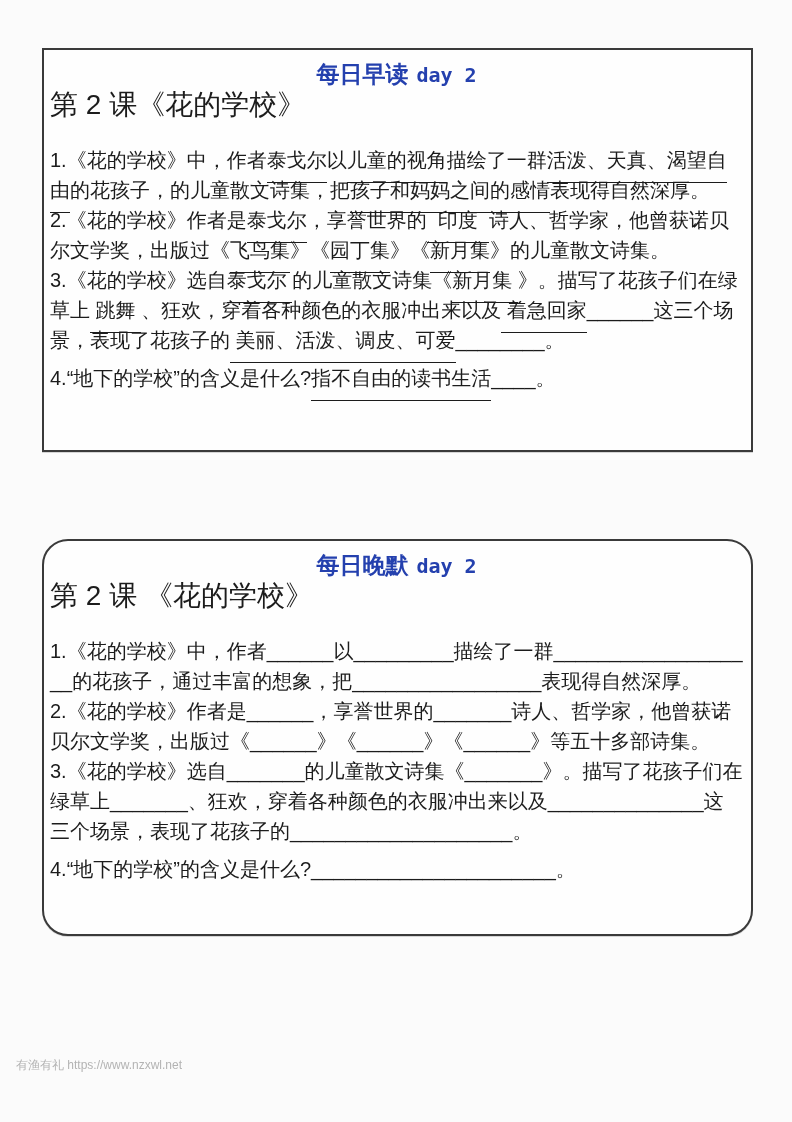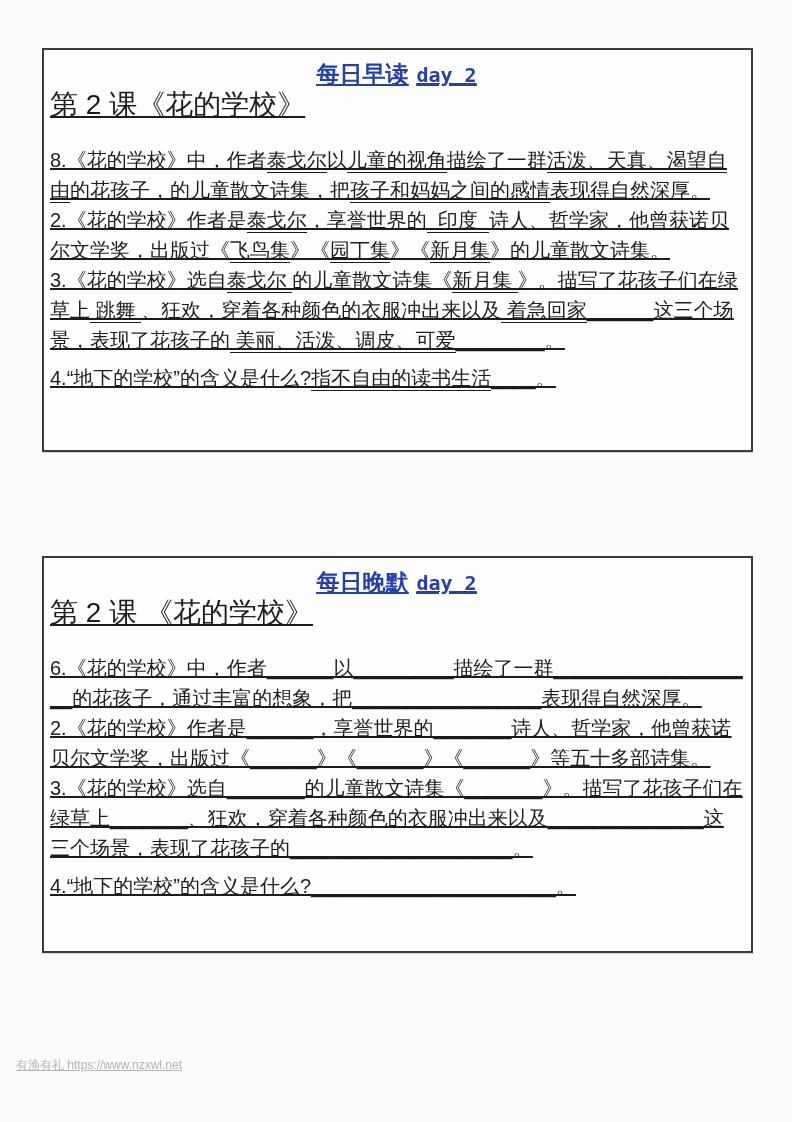--- a/index.html
+++ b/index.html
@@ -1,42 +1,42 @@
 <!DOCTYPE html>
 <html style="--title-blue: #2440ae; --text-black: #1c1c1c; --border-dark: #3a3a3a; --footer-gray: #b3b3b3;"><head>
 <meta charset="utf-8">
 <style>
   :root{
     --title-blue:#2440ae;
     --text-black:#1c1c1c;
     --border-dark:#3a3a3a;
     --footer-gray:#b3b3b3;
   }
-  *{margin:0;padding:0;box-sizing:border-box;text-decoration:underline;}
+  *{margin:0;padding:0;box-sizing:border-box;}
   html,body{width:792px;}
   body{
     height:1122px;
     background:#fbfbfb;
     font-family:"Liberation Sans","DejaVu Sans",sans-serif;
     color:var(--text-black);
     position:relative;
     overflow:hidden;
   }
   .page{position:absolute;inset:0;}
   .card{
     position:absolute;
     left:42px;
     width:711px;
     background:#fefefe;
     border:2px solid var(--border-dark);
     box-shadow:0 1px 0 rgba(0,0,0,.15);
     padding:6px 8px 0 6px;
   }
   .card-morning{top:48px;height:404px;}
-  .card-evening{top:556px;height:397px;}
+  .card-evening{top:539px;height:397px;border-radius:26px;}
   .card-title{
     text-align:center;
     color:var(--title-blue);
     font-size:23px;
     font-weight:bold;
     line-height:32px;
     margin-top:2px;
   }
   .title-day{
     font-family:"DejaVu Sans Mono","Liberation Mono",monospace;
@@ -52,51 +52,51 @@
   .para{
     font-size:20px;
     line-height:30px;
     white-space:pre-wrap;
     word-break:break-all;
     color:var(--text-black);
   }
   .para-last{margin-top:8px;}
   .ans{
     border-bottom:1.5px solid var(--text-black);
-    padding-bottom:1px;
+    padding-bottom:11px;
   }
   .footer{
     position:absolute;
     top:1053px;
     left:16px;
     width:100%;
     text-align:left;
     color:var(--footer-gray);
     font-size:12px;
     line-height:24px;
   }
 </style>
 </head>
 <body>
 
 <div class="page">
 
   <section class="card card-morning">
     <h2 class="card-title"><span class="title-zh">每日早读</span><span class="title-day">day 2</span></h2>
     <div class="lesson">第 2 课《花的学校》</div>
-    <p class="para"><span>8.《花的学校》中，作者</span><span class="ans">泰戈尔</span><span>以</span><span class="ans">儿童的视角</span><span>描绘了一群</span><span class="ans">活泼、天真、渴望自由</span><span>的花孩子，的儿童散文诗集，把</span><span class="ans">孩子和妈妈之间的感情</span><span>表现得自然深厚。</span></p>
+    <p class="para"><span>1.《花的学校》中，作者</span><span class="ans">泰戈尔</span><span>以</span><span class="ans">儿童的视角</span><span>描绘了一群</span><span class="ans">活泼、天真、渴望自由</span><span>的花孩子，的儿童散文诗集，把</span><span class="ans">孩子和妈妈之间的感情</span><span>表现得自然深厚。</span></p>
     <p class="para"><span>2.《花的学校》作者是</span><span class="ans">泰戈尔</span><span>，享誉世界的</span><span class="ans">  印度  </span><span>诗人、哲学家，他曾获诺贝尔文学奖，出版过《</span><span class="ans">飞鸟集</span><span>》《</span><span class="ans">园丁集</span><span>》《</span><span class="ans">新月集</span><span>》的儿童散文诗集。</span></p>
     <p class="para"><span>3.《花的学校》选自</span><span class="ans">泰戈尔 </span><span>的儿童散文诗集《</span><span class="ans">新月集 </span><span>》。描写了花孩子们在绿草上</span><span class="ans"> 跳舞 </span><span>、狂欢，穿着各种颜色的衣服冲出来以及</span><span class="ans"> 着急回家</span><span>______这三个场景，表现了花孩子的</span><span class="ans"> 美丽、活泼、调皮、可爱</span><span>________。</span></p>
     <p class="para para-last"><span>4.“地下的学校”的含义是什么?</span><span class="ans">指不自由的读书生活</span><span>____。</span></p>
   </section>
 
   <section class="card card-evening">
     <h2 class="card-title"><span class="title-zh">每日晚默</span><span class="title-day">day 2</span></h2>
     <div class="lesson">第 2 课 《花的学校》</div>
-    <p class="para"><span>6.《花的学校》中，作者______以_________描绘了一群___________________的花孩子，通过丰富的想象，把_________________表现得自然深厚。</span></p>
+    <p class="para"><span>1.《花的学校》中，作者______以_________描绘了一群___________________的花孩子，通过丰富的想象，把_________________表现得自然深厚。</span></p>
     <p class="para"><span>2.《花的学校》作者是______，享誉世界的_______诗人、哲学家，他曾获诺贝尔文学奖，出版过《______》《______》《______》等五十多部诗集。</span></p>
     <p class="para"><span>3.《花的学校》选自_______的儿童散文诗集《_______》。描写了花孩子们在绿草上_______、狂欢，穿着各种颜色的衣服冲出来以及______________这三个场景，表现了花孩子的____________________。</span></p>
     <p class="para para-last"><span>4.“地下的学校”的含义是什么?______________________。</span></p>
   </section>
 
   <div class="footer">有渔有礼 https://www.nzxwl.net</div>
 
 </div>
 
 </body></html>

